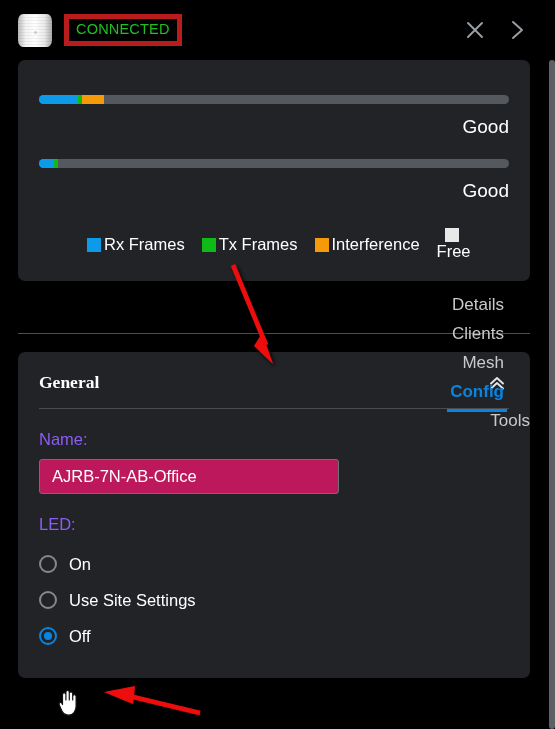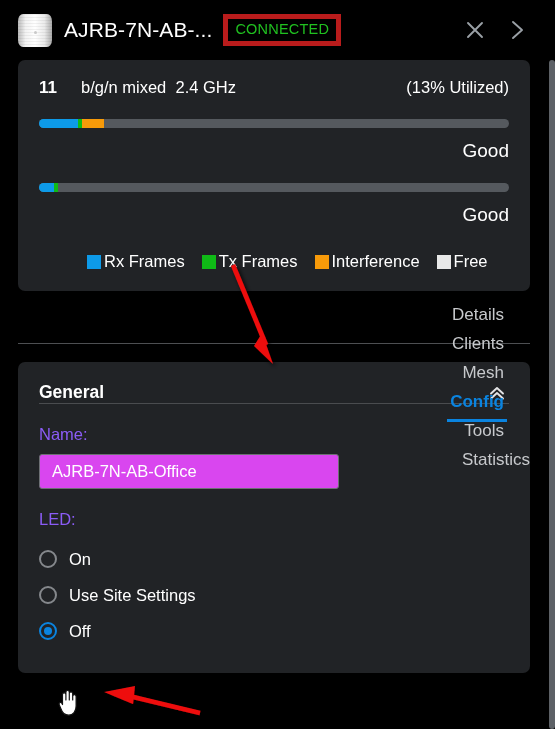--- a/index.html
+++ b/index.html
@@ -154,21 +154,21 @@
     display: flex;
     align-items: center;
     margin-top: 26px;
     padding-left: 48px;
   }
   .legend-item {
     display: flex;
     align-items: center;
     margin-right: 17px;
   }
-  .legend-item:last-child { margin-right: 16px; }
+  .legend-item:last-child { margin-right: 16px; flex-direction: column; }
   .legend-swatch {
     width: 14px; height: 14px;
     flex: 0 0 auto;
     margin-right: 3px;
   }
   .legend-label {
     color: #ffffff;
     font-size: 16.5px;
     white-space: nowrap;
   }
@@ -205,20 +205,22 @@
     margin: 18px 18px 0 18px;
     background: #212326;
     border-radius: 7px;
     padding: 20px 21px 24px 21px;
   }
 
   .section-head {
     display: flex;
     align-items: center;
     border-bottom: 1px solid #4a4c4f;
+    padding-bottom: 15px;
+    font-family: Liberation Serif, serif;
   }
   .section-title {
     color: #ffffff;
     font-size: 17.5px;
     font-weight: bold;
   }
   .collapse-btn {
     margin-left: auto;
     width: 24px; height: 20px;
     display: flex;
@@ -231,21 +233,21 @@
     color: #8b5cf6;
     font-size: 16.5px;
     margin-top: 21px;
   }
 
   .text-input {
     display: block;
     width: 300px;
     height: 35px;
     margin-top: 10px;
-    background: #d946ef;
+    background: #be185d;
     border: 1px solid #6d7074;
     border-radius: 3px;
     color: #ffffff;
     font-family: "Liberation Sans", sans-serif;
     font-size: 16.5px;
     padding: 0 12px;
     outline: none;
   }
 
   .radio-group { margin-top: 12px; }
@@ -313,46 +315,39 @@
     height: 30px;
   }
 </style>
 </head>
 <body>
 
 <div id="app">
 
   <div class="header">
     <div class="ap-icon"></div>
-    <div class="device-title">AJRB-7N-AB-...</div>
     <div class="status-badge">CONNECTED</div>
     <div class="header-spacer"></div>
     <div class="hdr-btn">
       <svg width="22" height="22" viewBox="0 0 22 22" aria-hidden="true">
         <path d="M4 4 L18 18 M18 4 L4 18" stroke="#9aa0a6" stroke-width="1.9" fill="none" stroke-linecap="round"></path>
       </svg>
     </div>
     <div class="hdr-btn next">
       <svg width="22" height="22" viewBox="0 0 22 22" aria-hidden="true">
         <path d="M7 3 L16 11 L7 19" stroke="#9aa0a6" stroke-width="1.9" fill="none" stroke-linecap="round" stroke-linejoin="round"></path>
       </svg>
     </div>
   </div>
 
   <div class="scroll-area">
 
     <div class="radio-card">
 
       <div>
-        <div class="radio-row">
-          <div class="chan-num">11</div>
-          <div class="chan-mode">b/g/n mixed  2.4 GHz</div>
-          <div class="row-spacer"></div>
-          <div class="chan-util">(13% Utilized)</div>
-        </div>
         <div class="bar-track">
           <div class="bar-seg rx" style="width:8.3%"></div>
           <div class="bar-seg tx" style="width:0.9%"></div>
           <div class="bar-seg itf" style="width:4.7%"></div>
         </div>
         <div class="bar-quality">Good</div>
       </div>
 
       <div class="radio-block-2">
         <div class="bar-track">
@@ -381,21 +376,20 @@
         </div>
       </div>
     </div>
 
     <div class="tabs">
       <div class="tab">Details</div>
       <div class="tab">Clients</div>
       <div class="tab">Mesh</div>
       <div class="tab active">Config</div>
       <div class="tab">Tools</div>
-      <div class="tab">Statistics</div>
     </div>
 
     <div class="config-card">
       <div class="section-head">
         <div class="section-title">General</div>
         <div class="collapse-btn">
           <svg width="20" height="16" viewBox="0 0 20 16" aria-hidden="true">
             <path d="M4 8.5 L10 3 L16 8.5" stroke="#e3e4e6" stroke-width="1.9" fill="none" stroke-linecap="round" stroke-linejoin="round"></path>
             <path d="M4 13.5 L10 8 L16 13.5" stroke="#e3e4e6" stroke-width="1.9" fill="none" stroke-linecap="round" stroke-linejoin="round"></path>
           </svg>

